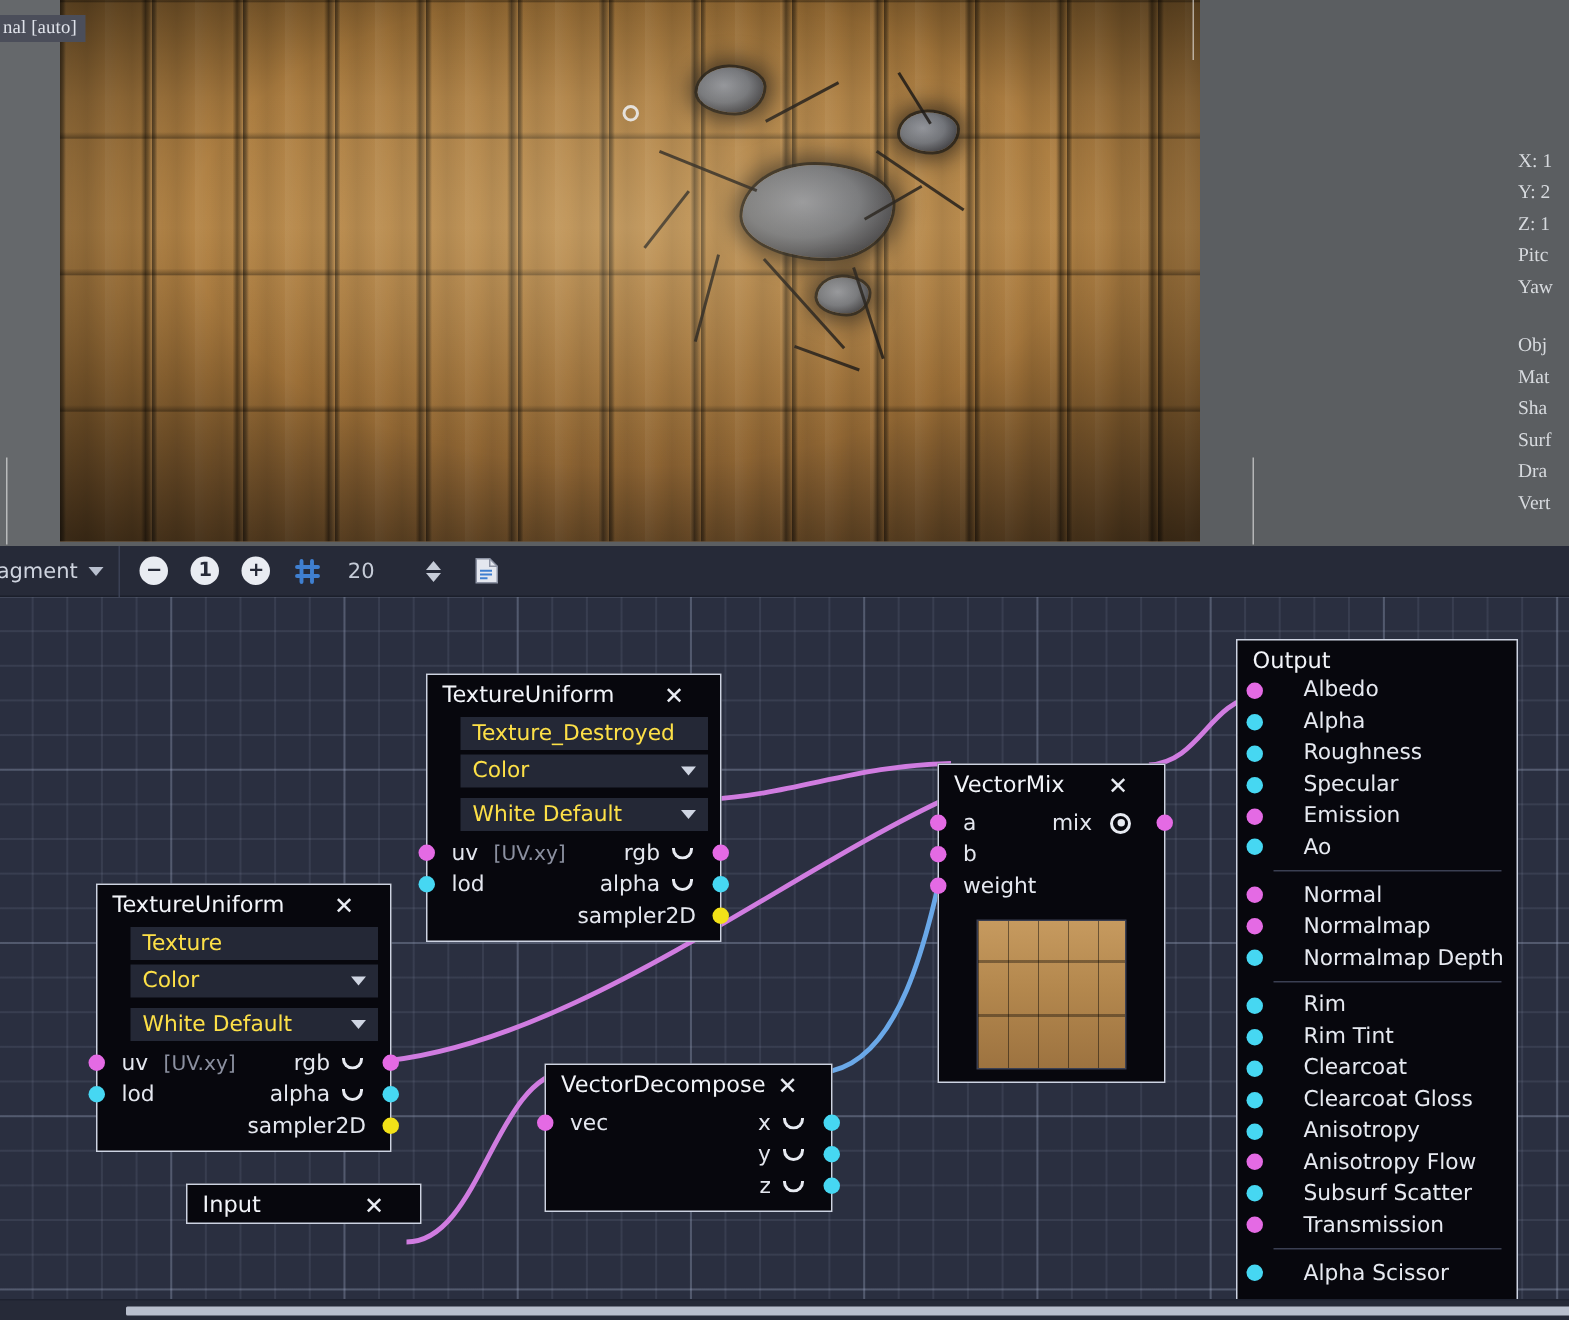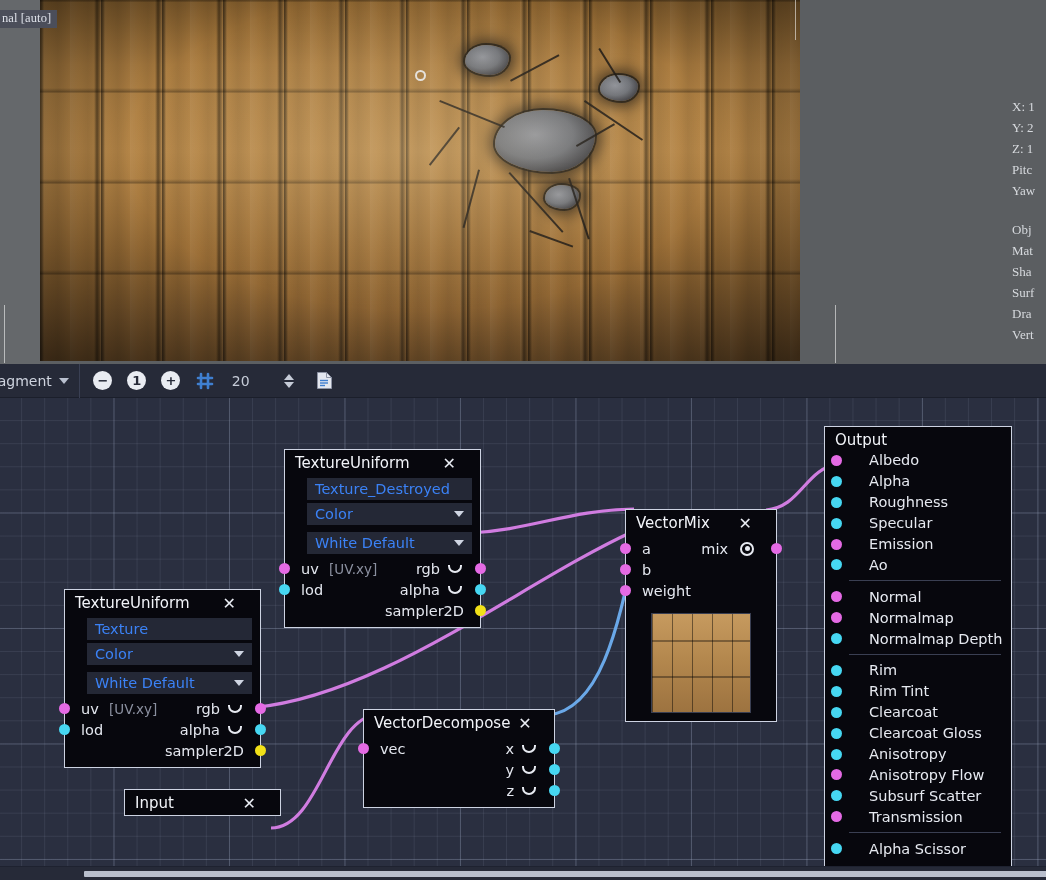--- a/index.html
+++ b/index.html
@@ -94,21 +94,21 @@
      background-position: -2px 0px, 0px -1px, -2px 0px, 0px -1px;
   }
   #wires { position:absolute; left:0; top:0; width:1046px; height:482px; }
 
   .node { position:absolute; background:#07070d; border:1px solid #cdd3e2;
           color:#e7eaf1; font-size:14px; }
   .node-title { display:flex; align-items:flex-end; justify-content:space-between;
                 padding:4px 22px 3px 10px; font-size:15px; color:#f2f4f9; }
   .node-close { color:#e8ebf2; font-size:16px; line-height:12px; cursor:pointer;
                 padding:0 2px 2px 8px; font-weight:300; }
-  .field { background:#242836; margin:3px 8px 0 22px; padding:3px 8px; color:#3b82f6;
+  .field { background:#242836; margin:3px 8px 0 22px; padding:3px 8px; color:#fde047;
            display:flex; align-items:center; justify-content:space-between; font-size:14.5px; }
   .field .dchev { width:0;height:0;border-left:5px solid transparent;border-right:5px solid transparent;
                   border-top:6px solid #cfd5e2; margin-left:10px; }
   .dot { width:11px; height:11px; border-radius:50%; display:inline-block; flex:0 0 auto; }
   .d-pink { background:#e46ae4; }
   .d-cyan { background:#46d7f2; }
   .d-yellow { background:#f2e118; }
 
   .rows { position:relative; padding:4px 0 6px 0; }
   .row { position:relative; height:21px; display:flex; align-items:center; }

